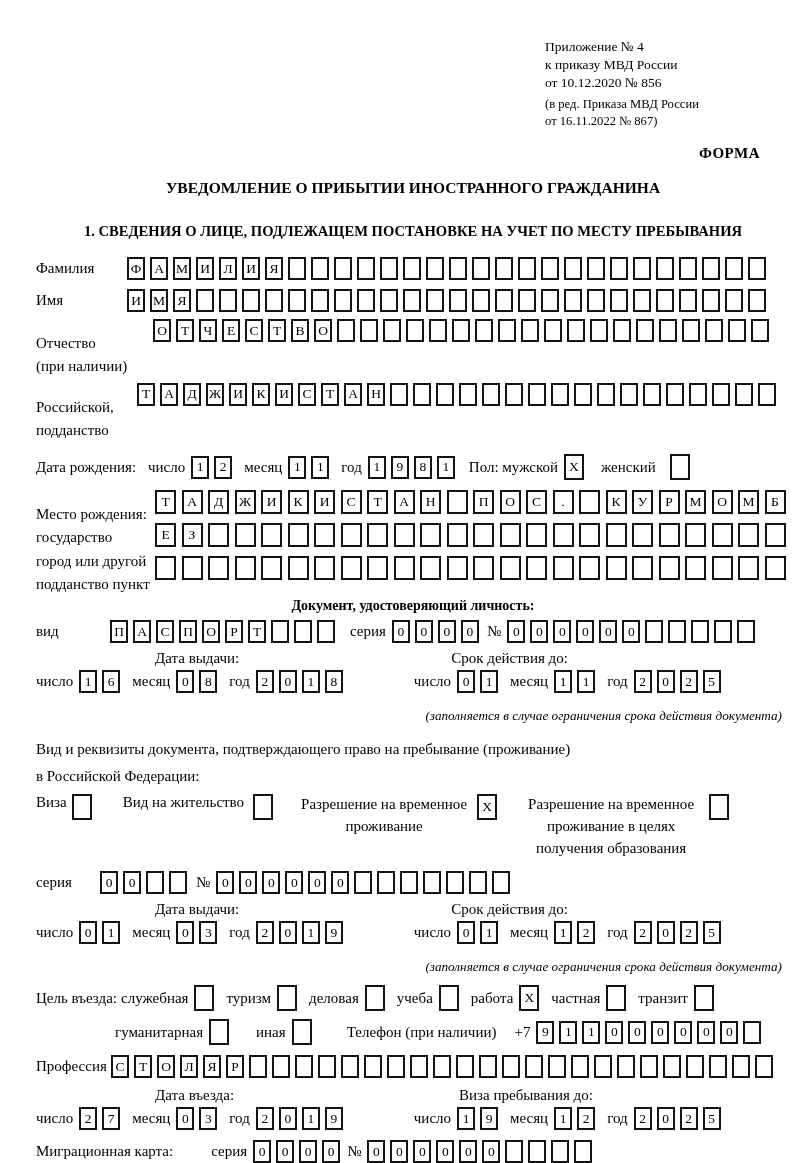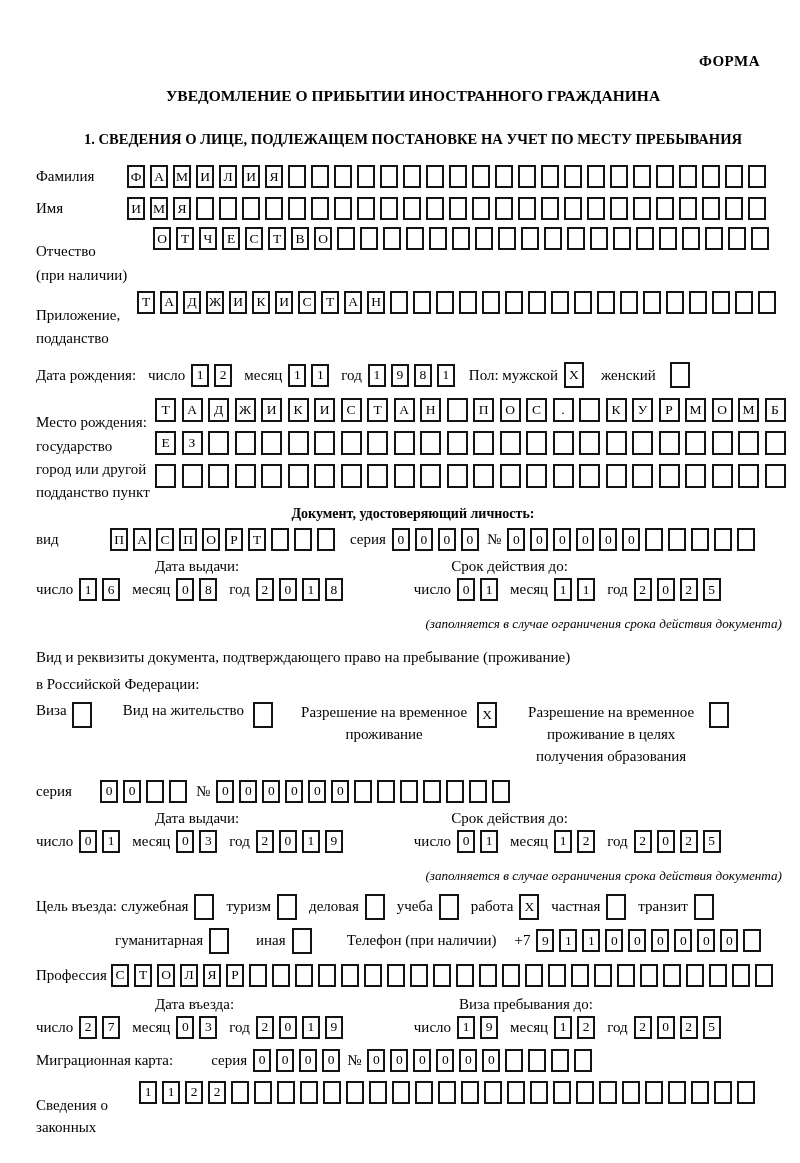--- a/index.html
+++ b/index.html
@@ -40,20 +40,27 @@
   .intro{margin-top:12px;line-height:1.8;}
   .optlbl{flex:none;}
   .optbox{margin-left:9px;flex:none;}
   .ctr{text-align:center;line-height:1.45;flex:none;}
 </style>
 </head>
 <body>
 
 <div class="page">
 
+  <div class="hdr">
+    <div>Приложение № 4</div>
+    <div>к приказу МВД России</div>
+    <div>от 10.12.2020 № 856</div>
+    <div class="sm gap">(в ред. Приказа МВД России</div>
+    <div class="sm">от 16.11.2022 № 867)</div>
+  </div>
   <div class="forma">ФОРМА</div>
 
   <div class="title">
     <div>УВЕДОМЛЕНИЕ О ПРИБЫТИИ ИНОСТРАННОГО ГРАЖДАНИНА</div>
   </div>
 
   <div class="sec">1. СВЕДЕНИЯ О ЛИЦЕ, ПОДЛЕЖАЩЕМ ПОСТАНОВКЕ НА УЧЕТ ПО МЕСТУ ПРЕБЫВАНИЯ</div>
 
   <div class="frow" style="margin-top:17px">
     <span class="lbl" style="width:91px">Фамилия</span>
@@ -154,21 +161,21 @@
         <span class="cell"></span>
         <span class="cell"></span>
         <span class="cell"></span>
         <span class="cell"></span>
         <span class="cell"></span>
       </span>
   </div>
 
   <div class="frow top" style="margin-top:4px">
     <span class="lbl2" style="width:101px">
-      <span style="display:block">Приложение,</span>
+      <span style="display:block">Российской,</span>
       <span style="display:block">подданство</span>
     </span>
     <span class="cells">
         <span class="cell">Т</span>
         <span class="cell">А</span>
         <span class="cell">Д</span>
         <span class="cell">Ж</span>
         <span class="cell">И</span>
         <span class="cell">К</span>
         <span class="cell">И</span>

